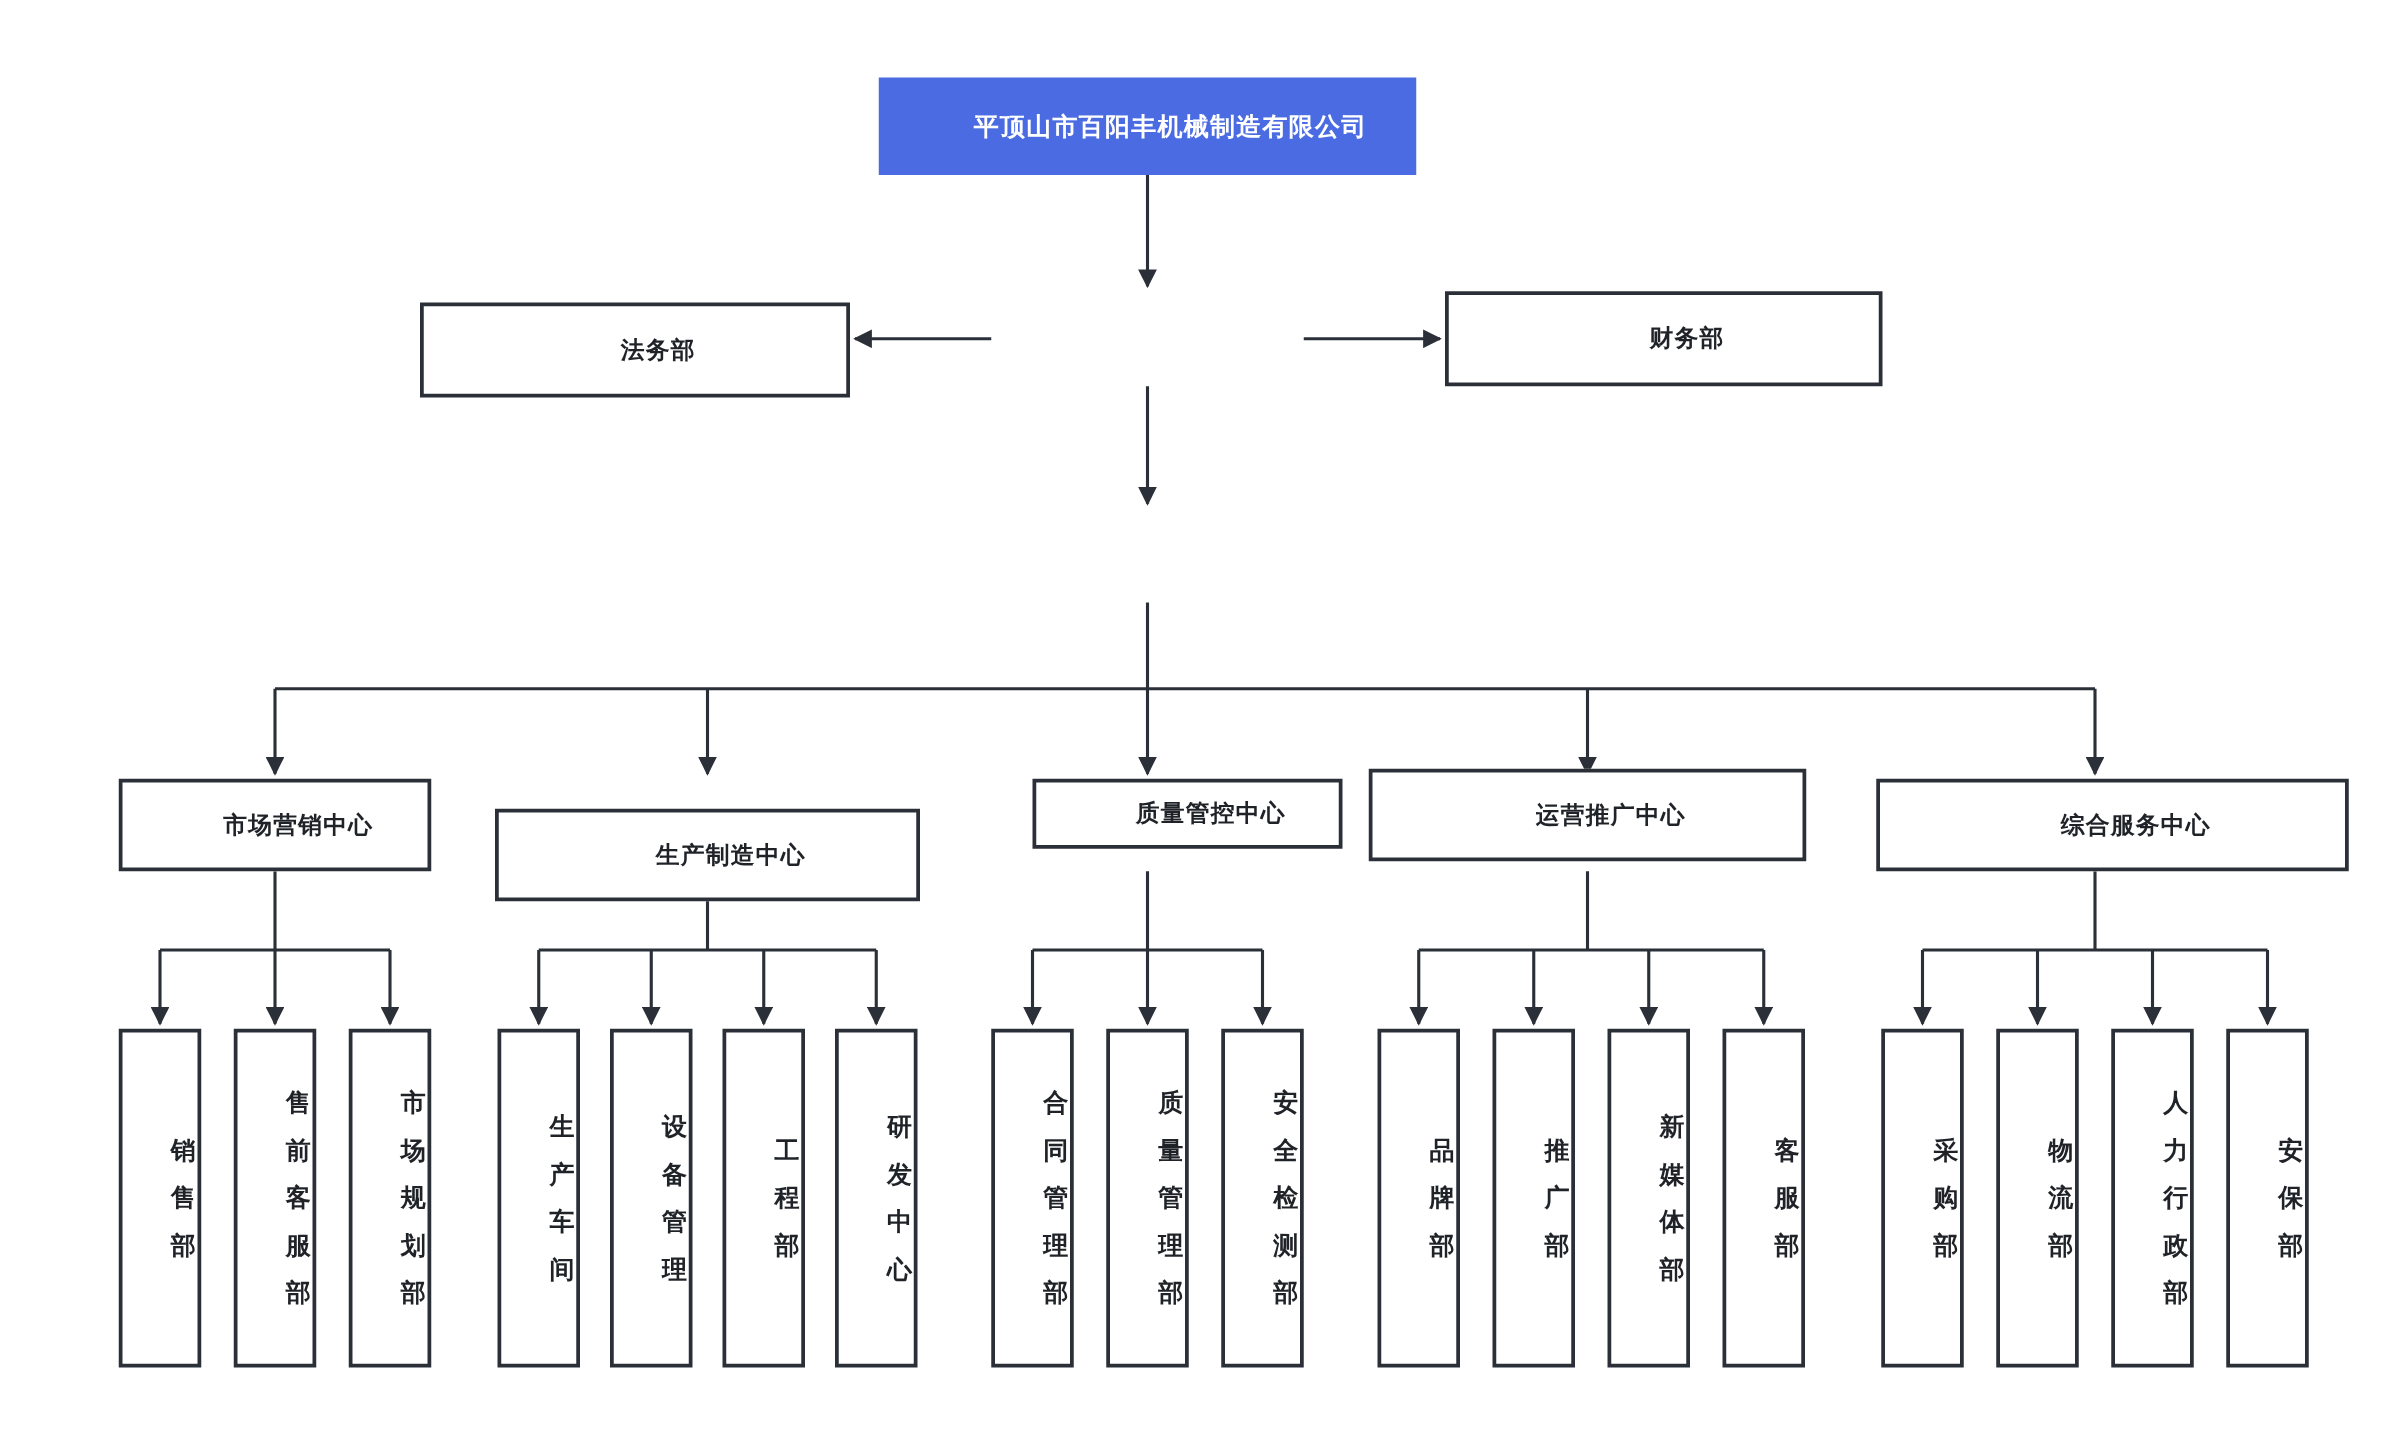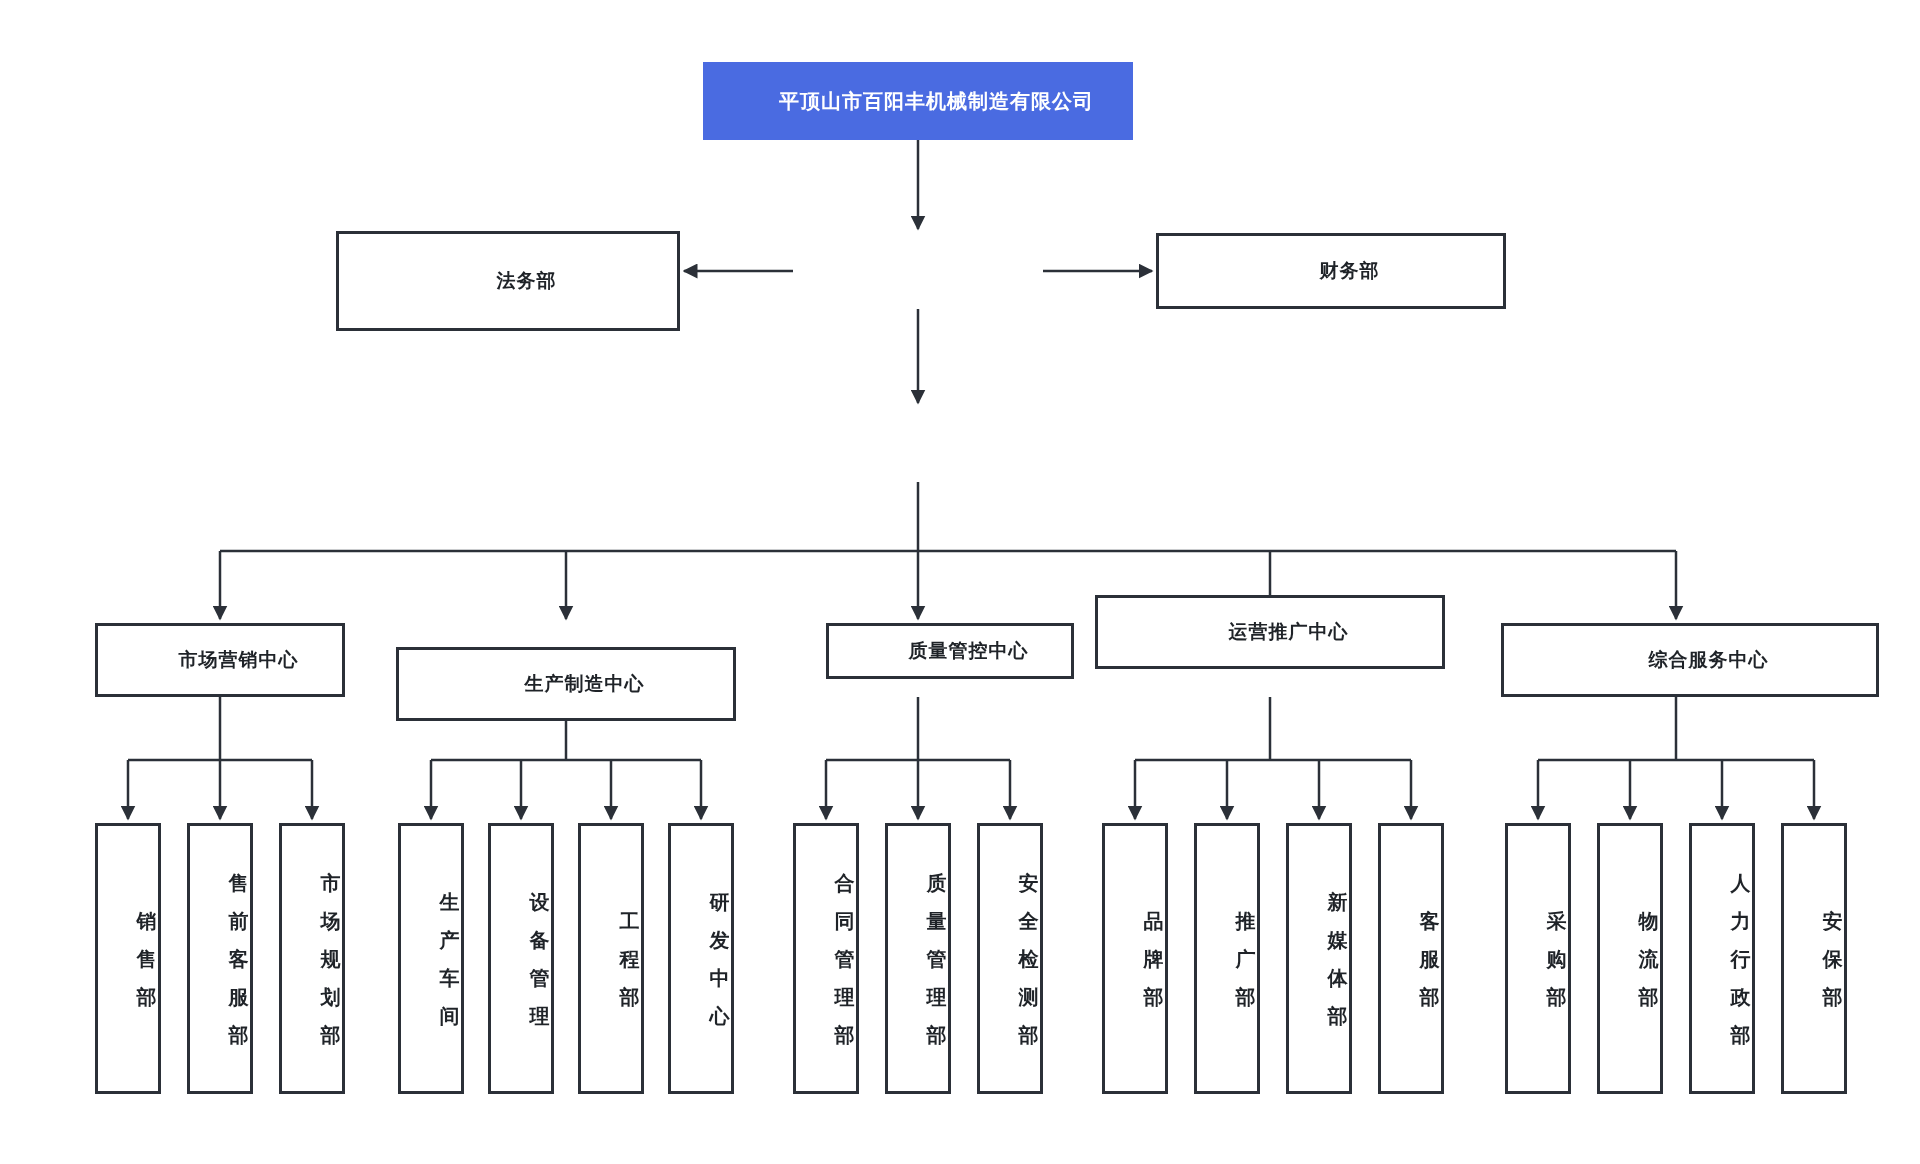--- a/index.html
+++ b/index.html
@@ -92,28 +92,28 @@
       <path d="M1538 760 H 1814"></path>
       <path d="M1538 760 V 819" marker-end="url(#arrow)"></path>
       <path d="M1630 760 V 819" marker-end="url(#arrow)"></path>
       <path d="M1722 760 V 819" marker-end="url(#arrow)"></path>
       <path d="M1814 760 V 819" marker-end="url(#arrow)"></path>
     </g>
   </svg>
 
   <div class="node root" style="left:703px; top:62px; width:430px; height:78px;">平顶山市百阳丰机械制造有限公司</div>
 
-  <div class="node" style="left:336px; top:231px; width:344px; height:100px;">法务部</div>
+  <div class="node" style="left:336px; top:242px; width:344px; height:76px;">法务部</div>
   <div class="node" style="left:1156px; top:233px; width:350px; height:76px;">财务部</div>
 
 
   <div class="node" style="left:95px; top:623px; width:250px; height:74px;">市场营销中心</div>
   <div class="node" style="left:396px; top:623px; width:340px; height:74px;margin-top:24px;">生产制造中心</div>
   <div class="node" style="left:794px; top:623px; width:248px; height:56px;margin-left:32px;">质量管控中心</div>
-  <div class="node" style="left:1095px; top:595px; width:350px; height:74px;">运营推广中心</div>
+  <div class="node" style="left:1095px; top:615px; width:350px; height:74px;">运营推广中心</div>
   <div class="node" style="left:1501px; top:623px; width:378px; height:74px;">综合服务中心</div>
 
   <div class="node vert" style="left:95px;  top:823px; width:66px; height:271px;">销
 售
 部</div>
   <div class="node vert" style="left:187px; top:823px; width:66px; height:271px;">售
 前
 客
 服
 部</div>

